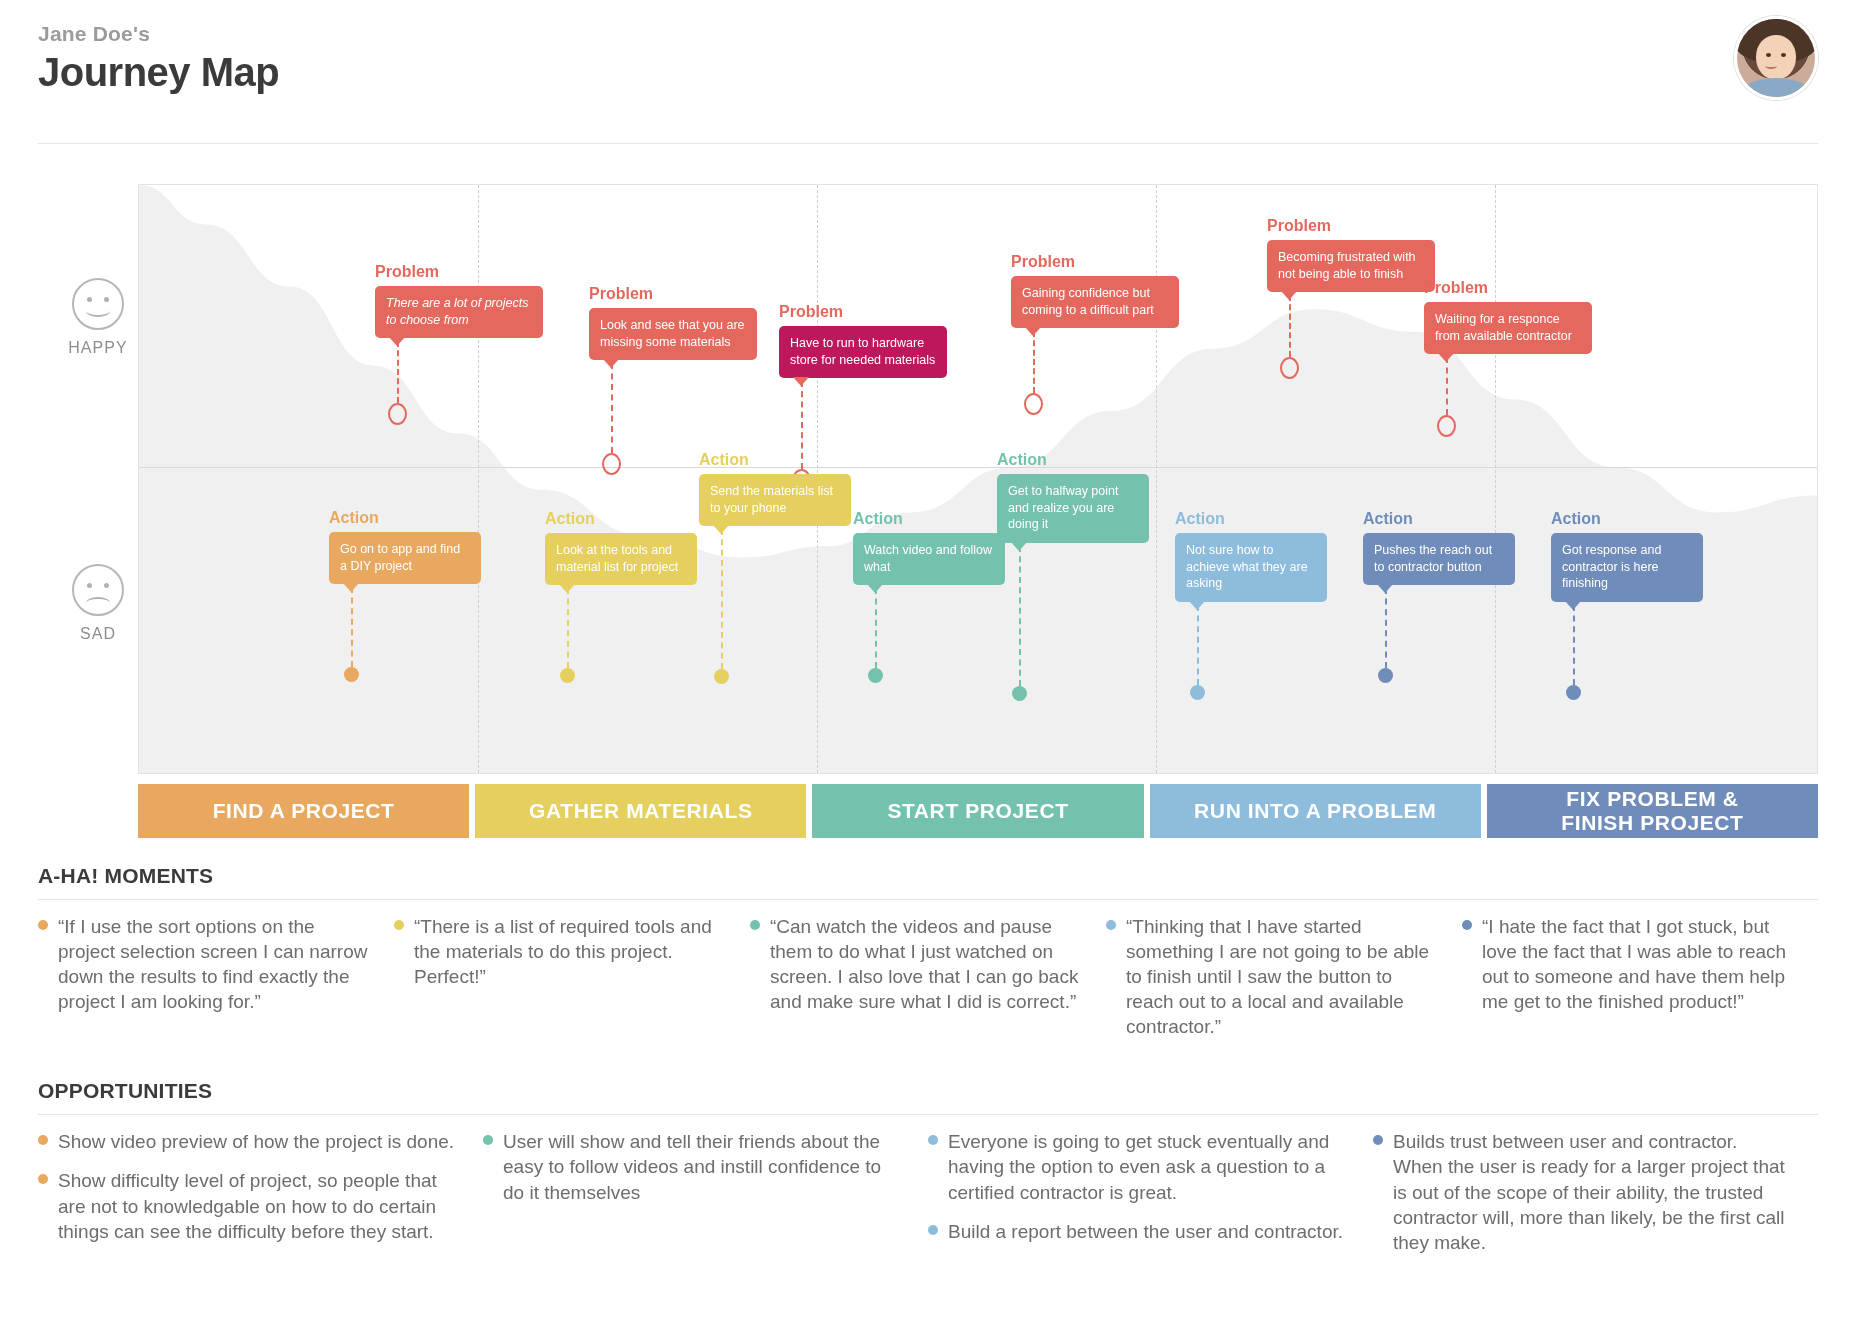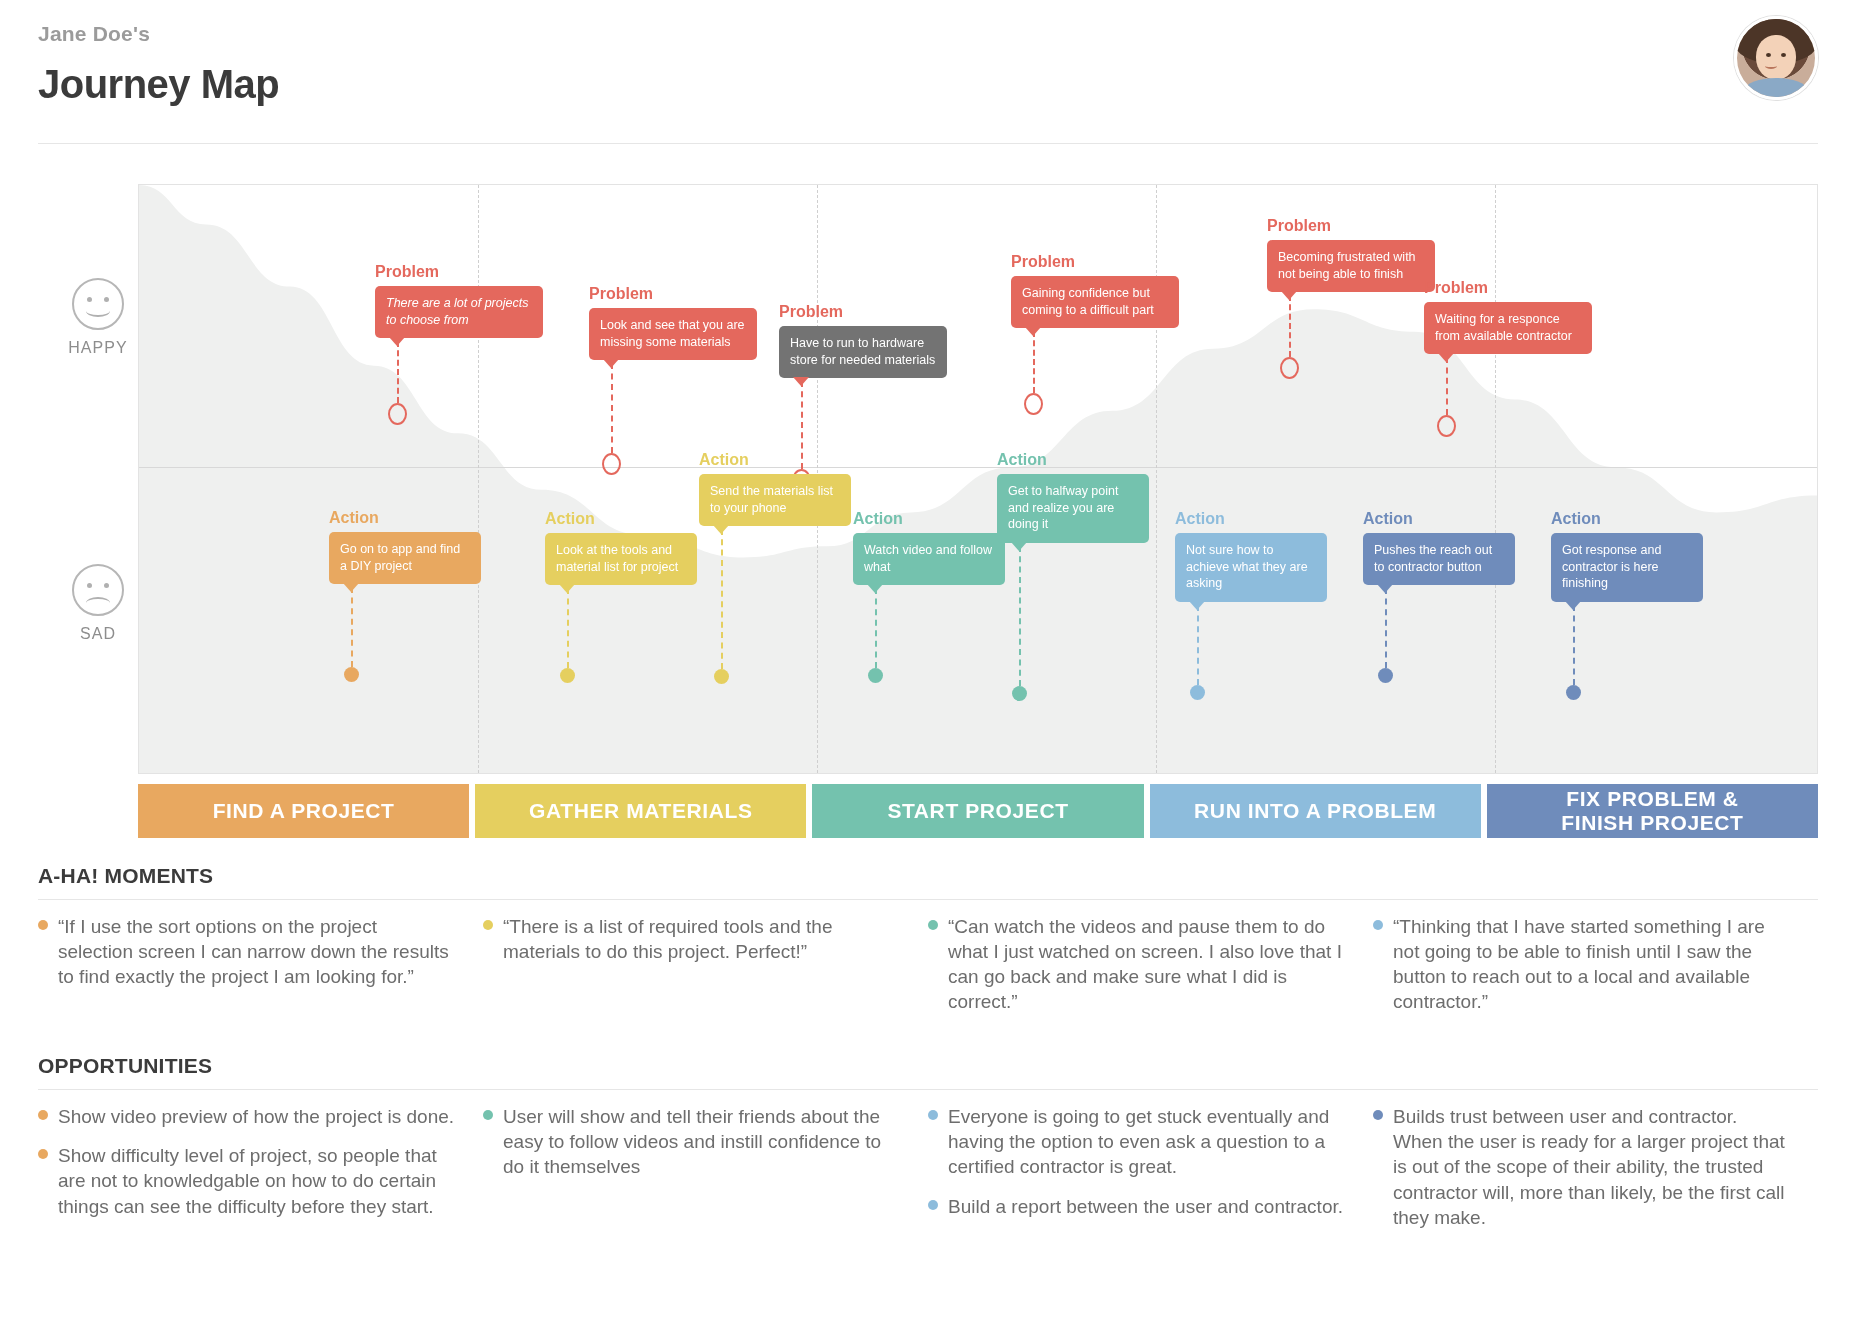--- a/index.html
+++ b/index.html
@@ -7,21 +7,21 @@
     width: 1856px; height: 1326px;
     background: #ffffff;
     font-family: "Liberation Sans", sans-serif;
     overflow: hidden;
     position: relative;
   }
 
   
   .header { position: relative; padding: 22px 38px 0 38px; height: 144px; }
   .hdr-sub { font-size: 21px; font-weight: bold; color: #9b9b9b; letter-spacing: .2px; }
-  .hdr-title { font-size: 40px; font-weight: bold; color: #3b3b3b; letter-spacing: -.5px; margin-top: 16px; }
+  .hdr-title { font-size: 40px; font-weight: bold; color: #3b3b3b; letter-spacing: -.5px; margin-top: 4px; }
   .hdr-rule { position: absolute; left: 38px; right: 38px; bottom: 0; height: 1px; background: #e6e6e6; }
   .avatar {
     position: absolute; right: 38px; top: 16px;
     width: 84px; height: 84px; border-radius: 50%;
     background: radial-gradient(circle at 50% 34%, #f0cdb4 0 26%, #d9a98c 27% 36%, #6a4a3a 37% 52%, #c9ad9a 53% 100%);
     border: 3px solid #ffffff;
     box-shadow: 0 0 0 1px #e0e0e0;
     overflow: hidden;
   }
   .avatar .hair { position:absolute; left:-4%; top:-6%; width:108%; height:62%; border-radius:50% 50% 44% 44%; background:#4c3527; }
@@ -130,21 +130,21 @@
           <div class="ring" style="border-color: rgb(228, 104, 93); top: 140px;"></div>
         </div>
         <div class="callout" style="left: 450px; top: 100px;">
           <div class="cap" style="color: rgb(228, 104, 93);">Problem</div>
           <div class="bubble" style="background: rgb(228, 104, 93); color: rgb(228, 104, 93); max-width: 168px;"><span style="color: rgb(255, 255, 255);">Look and see that you are missing some materials</span></div>
           <div class="stem" style="border-color: rgb(228, 104, 93); top: 78px; height: 90px;"></div>
           <div class="ring" style="border-color: rgb(228, 104, 93); top: 168px;"></div>
         </div>
         <div class="callout" style="left: 640px; top: 118px;">
           <div class="cap" style="color: rgb(228, 104, 93);">Problem</div>
-          <div class="bubble" style="background: #737373; color: rgb(228, 104, 93); max-width: 168px;"><span style="color: rgb(255, 255, 255);">Have to run to hardware store for needed materials</span></div>
+          <div class="bubble" style="background: #be185d; color: rgb(228, 104, 93); max-width: 168px;"><span style="color: rgb(255, 255, 255);">Have to run to hardware store for needed materials</span></div>
           <div class="stem" style="border-color: rgb(228, 104, 93); top: 78px; height: 88px;"></div>
           <div class="ring" style="border-color: rgb(228, 104, 93); top: 166px;"></div>
         </div>
         <div class="callout" style="left: 872px; top: 68px;">
           <div class="cap" style="color: rgb(228, 104, 93);">Problem</div>
           <div class="bubble" style="background: rgb(228, 104, 93); color: rgb(228, 104, 93); max-width: 168px;"><span style="color: rgb(255, 255, 255);">Gaining confidence but coming to a difficult part</span></div>
           <div class="stem" style="border-color: rgb(228, 104, 93); top: 78px; height: 62px;"></div>
           <div class="ring" style="border-color: rgb(228, 104, 93); top: 140px;"></div>
         </div>
         <div class="callout" style="left: 1128px; top: 32px;">
@@ -241,20 +241,26 @@
           <span class="bullet" style="background: rgb(116, 194, 174);"></span>
           <span class="bullet-txt">“Can watch the videos and pause them to do what I just watched on screen. I also love that I can go back and make sure what I did is correct.”</span>
         </div>
       </div>
       <div class="col">
         <div class="bullet-row">
           <span class="bullet" style="background: rgb(141, 188, 220);"></span>
           <span class="bullet-txt">“Thinking that I have started something I are not going to be able to finish until I saw the button to reach out to a local and available contractor.”</span>
         </div>
       </div>
+      <div class="col">
+        <div class="bullet-row">
+          <span class="bullet" style="background: rgb(111, 140, 187);"></span>
+          <span class="bullet-txt">“I hate the fact that I got stuck, but love the fact that I was able to reach out to someone and have them help me get to the finished product!”</span>
+        </div>
+      </div>
     </div>
 </div>
 
 <div class="section">
   <div class="sec-title">OPPORTUNITIES</div>
   <div class="sec-rule"></div>
   <div class="cols" id="opp-cols">
       <div class="col">
         <div class="bullet-row">
           <span class="bullet" style="background: rgb(232, 168, 96);"></span>

